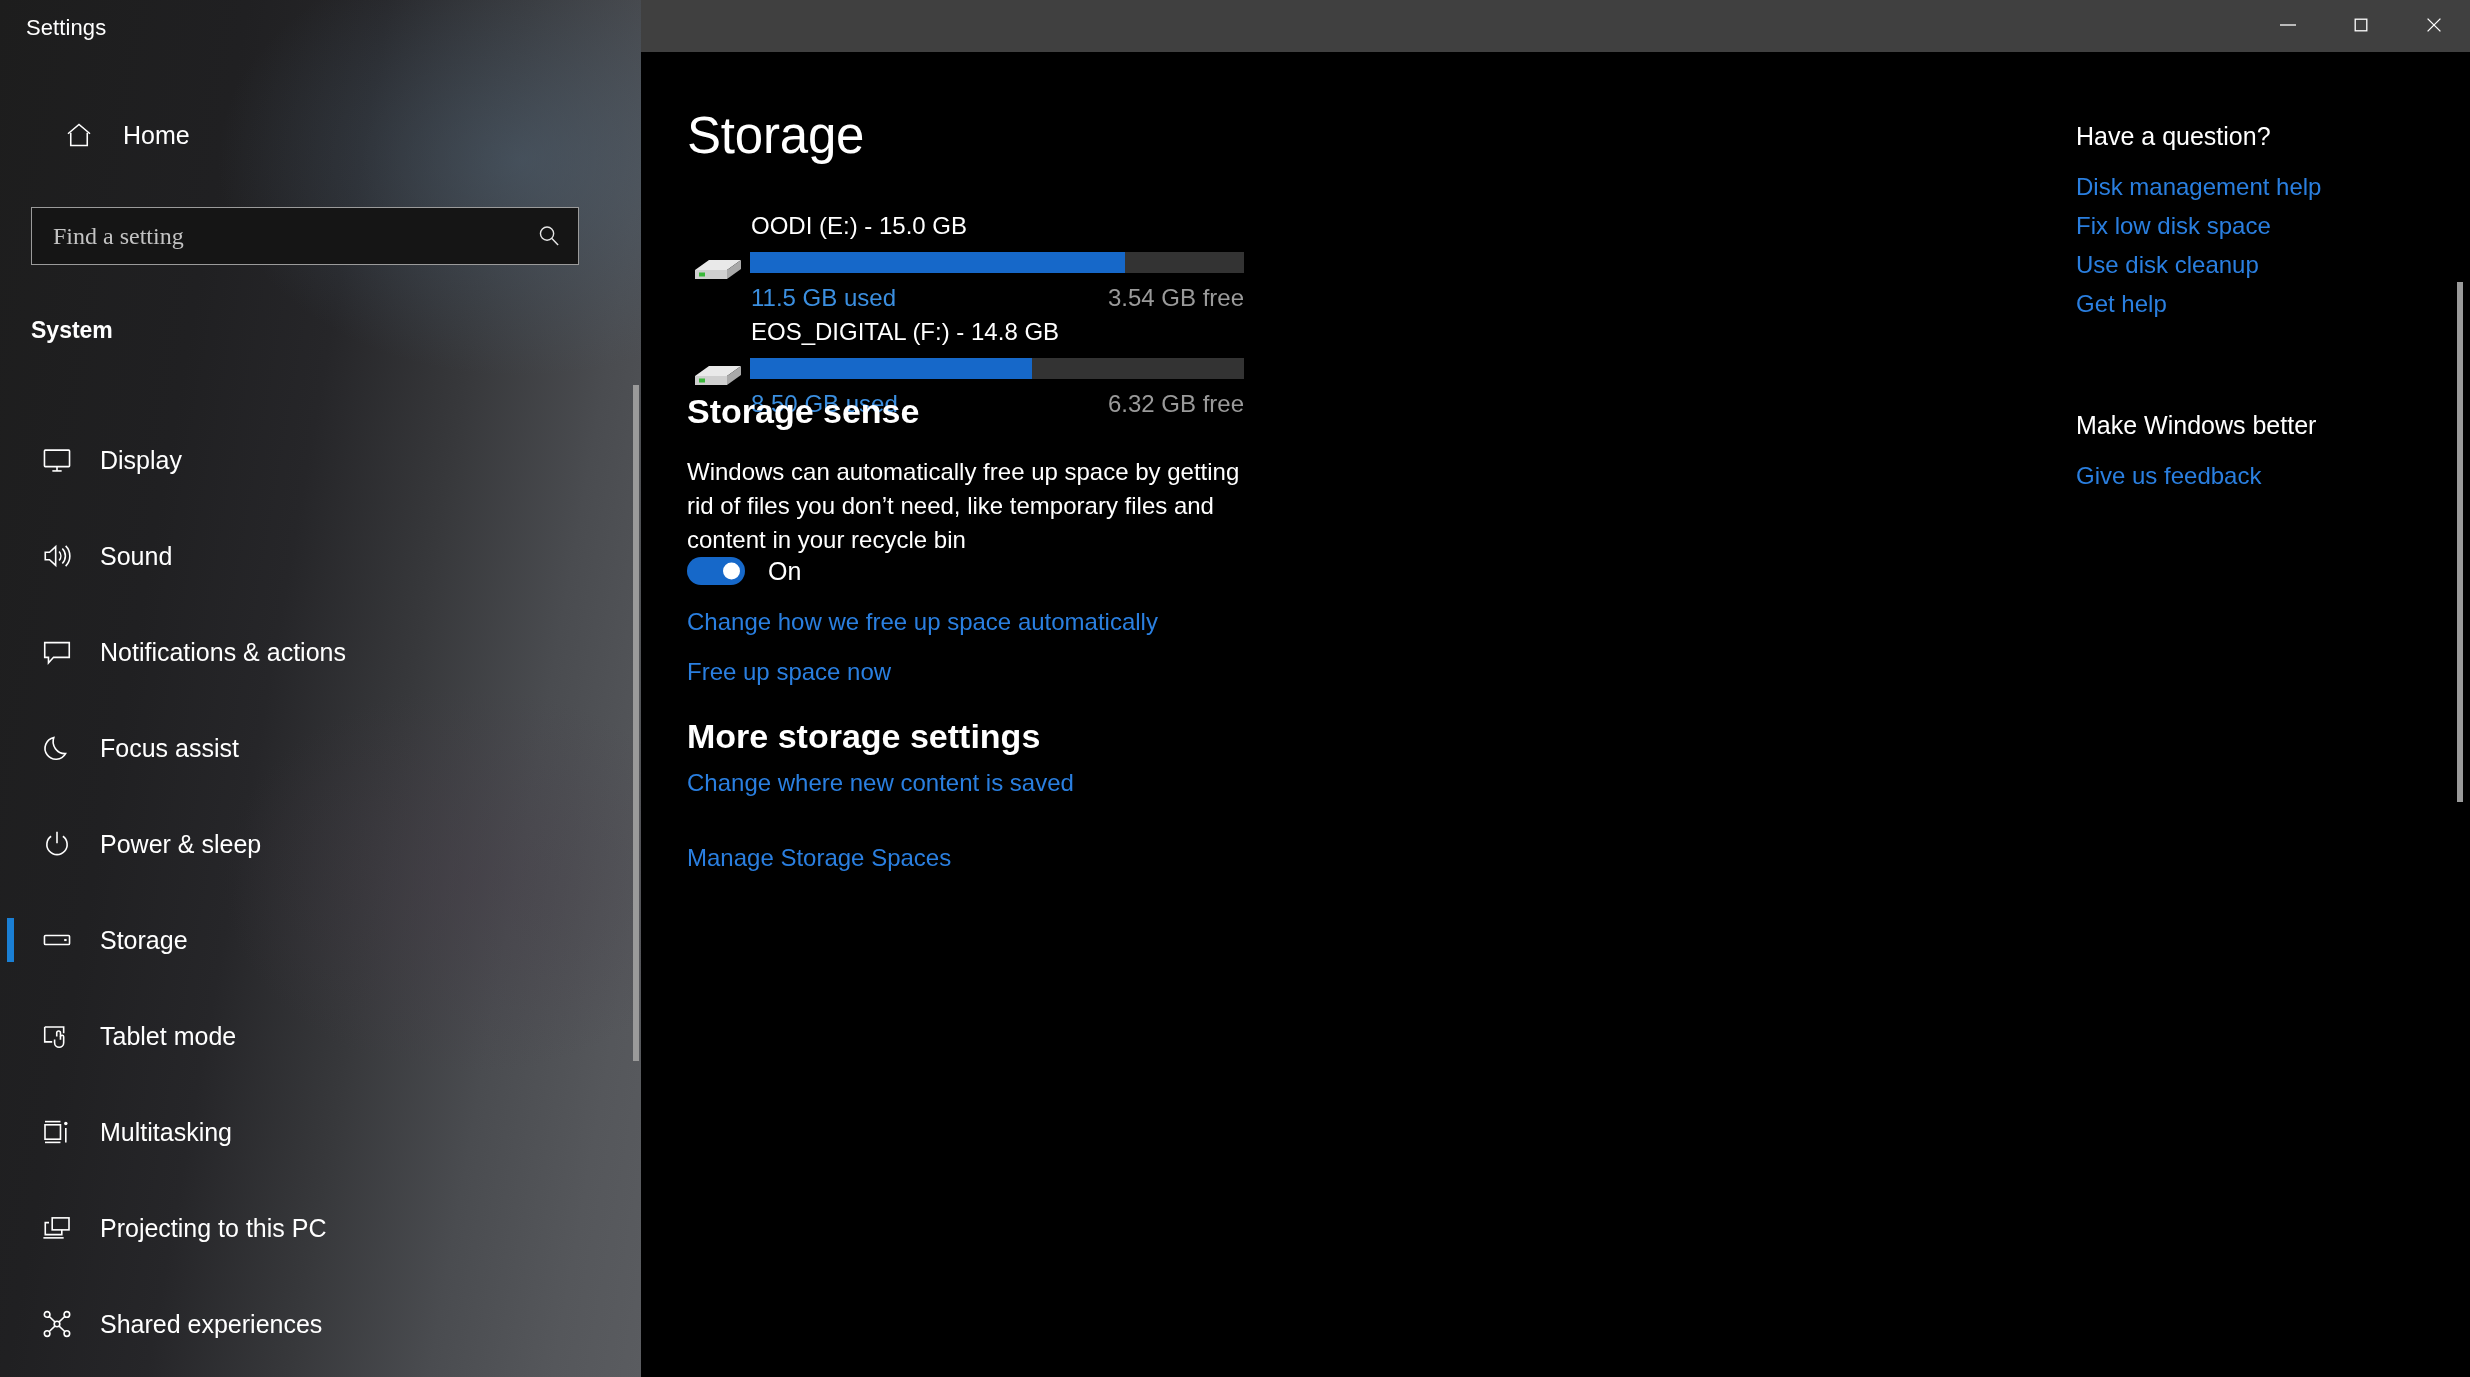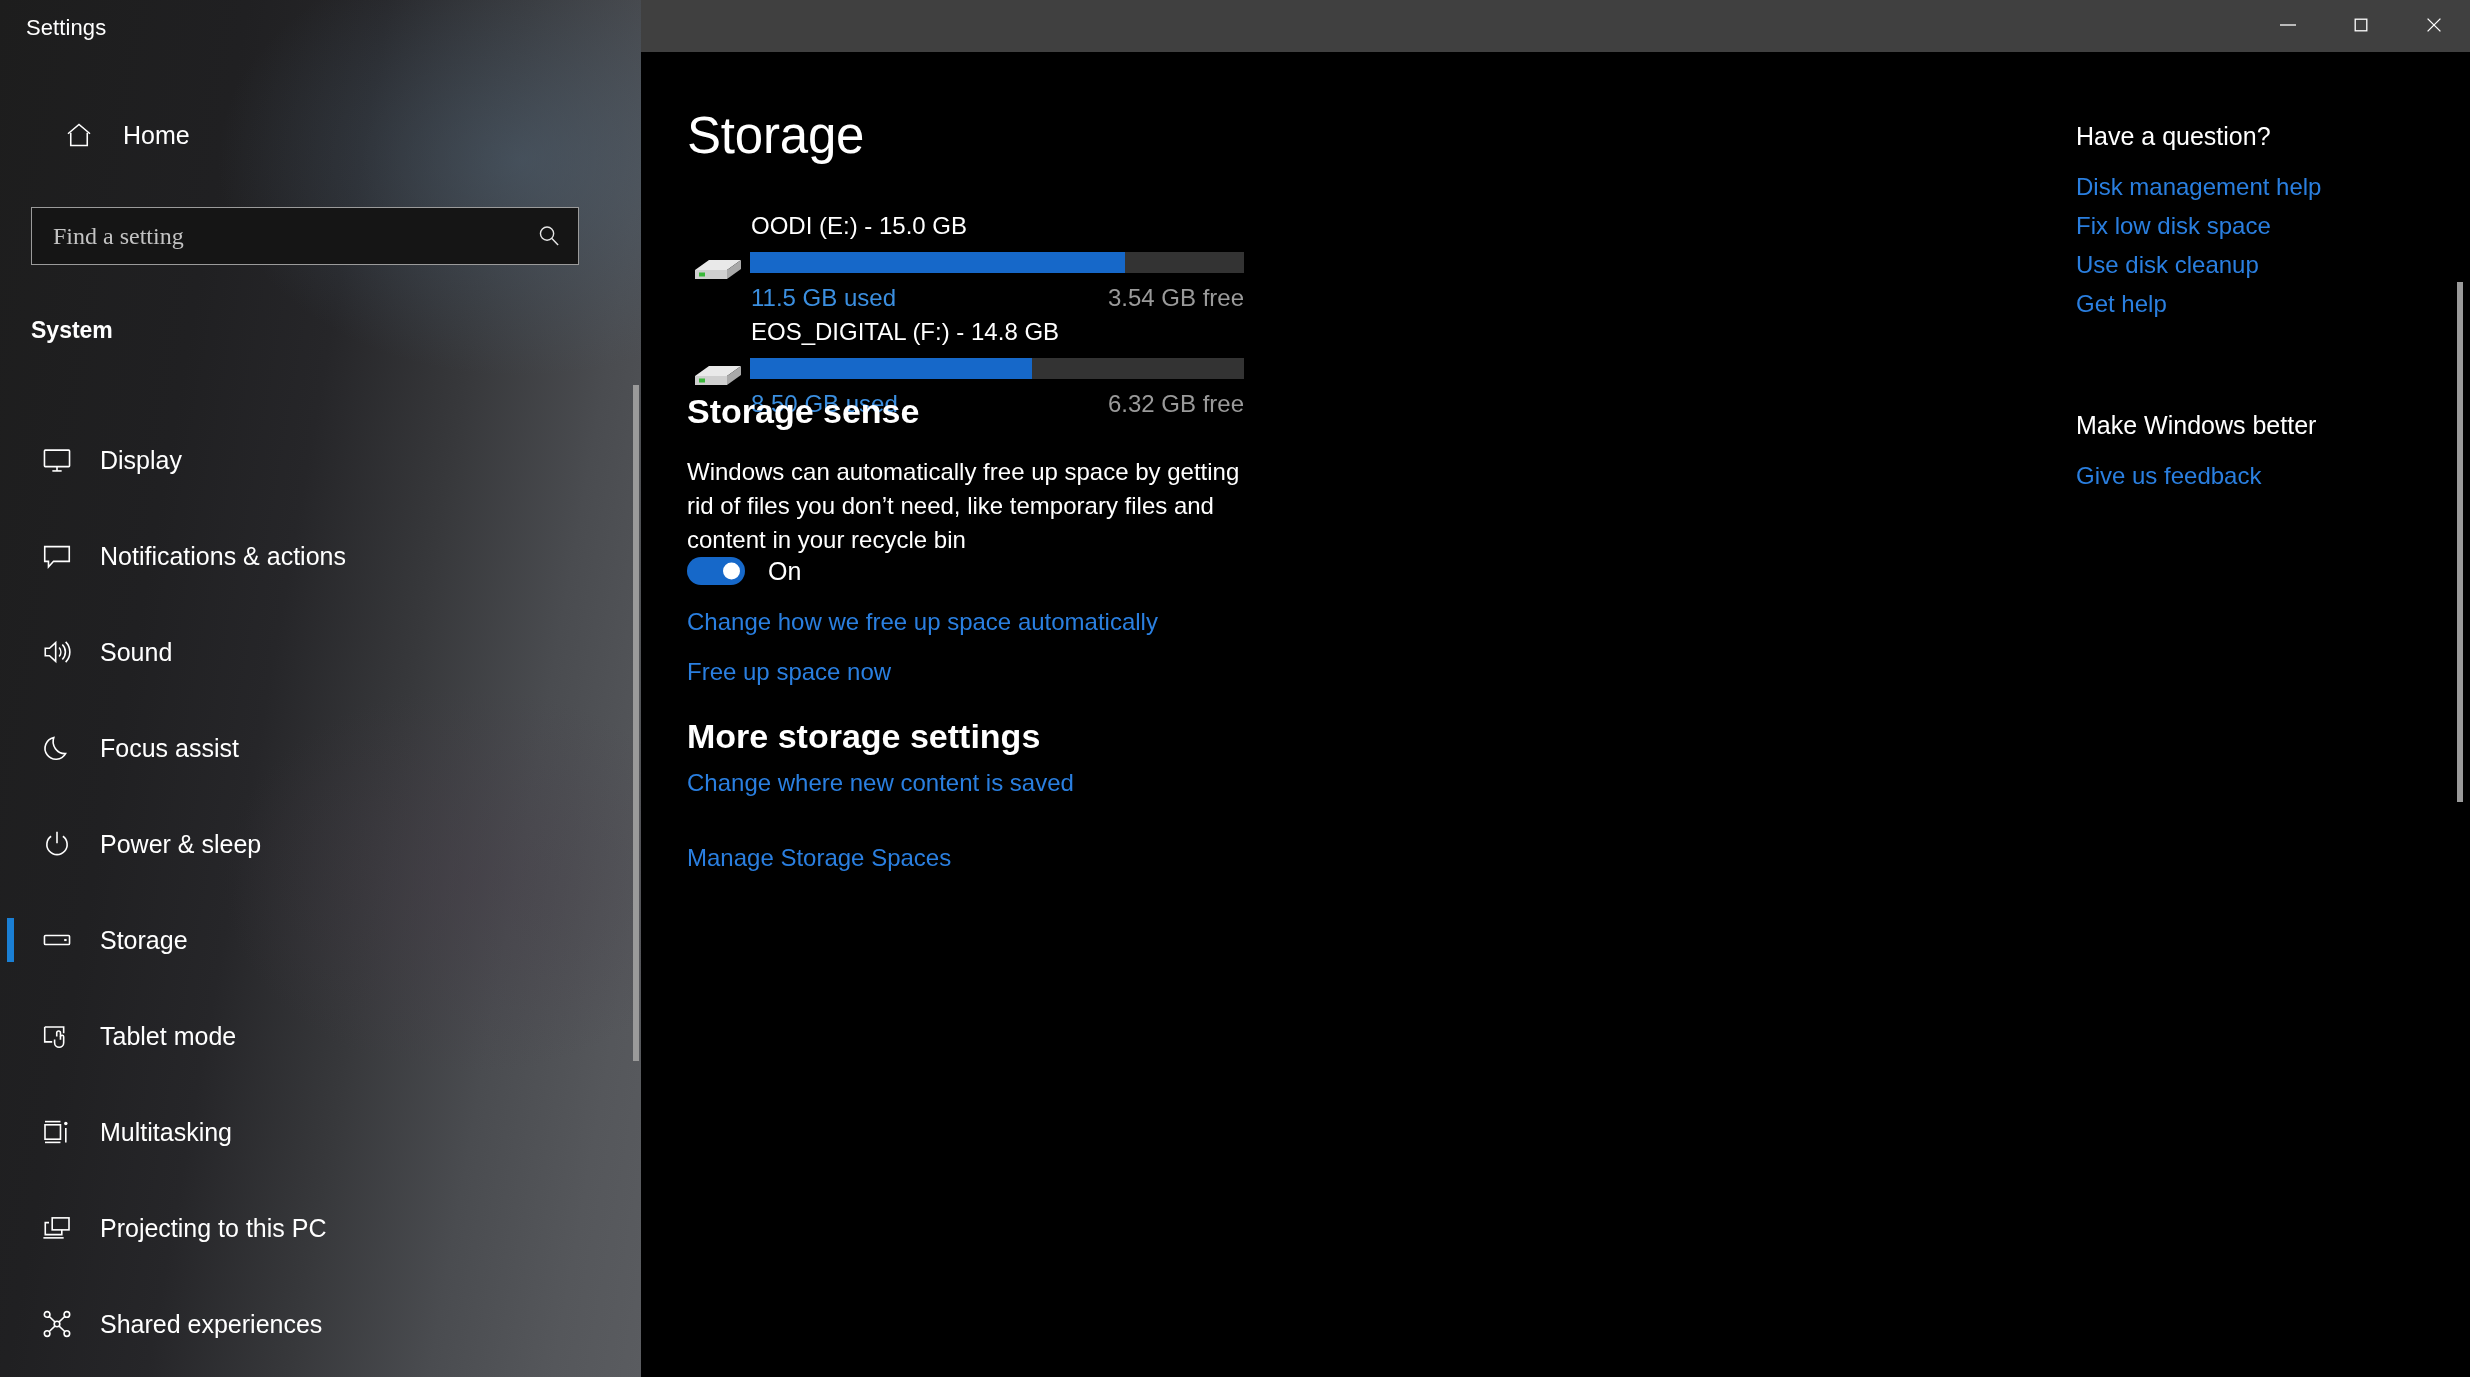--- a/index.html
+++ b/index.html
@@ -220,36 +220,36 @@
             <line x1="8.5" y1="20.2" x2="15.5" y2="20.2"></line>
             <line x1="12" y1="17" x2="12" y2="20.2"></line>
           </svg>
         </span>
         <span class="nav-lbl">Display</span>
       </div>
 
       <div class="nav-item">
         <span class="nav-ico">
           <svg width="32" height="32" viewBox="0 0 24 24" fill="none" stroke="#fff" stroke-width="1.2">
-            <path d="M2.8 5 H21.2 V16 H9.4 L5.6 20.2 V16 H2.8 Z"></path>
-          </svg>
-        </span>
-        <span class="nav-lbl">Notifications &amp; actions</span>
-      </div>
-
-      <div class="nav-item">
-        <span class="nav-ico">
-          <svg width="32" height="32" viewBox="0 0 24 24" fill="none" stroke="#fff" stroke-width="1.2">
             <path d="M3.2 9.2 H6.4 L11 5 V19 L6.4 14.8 H3.2 Z"></path>
             <path d="M13.6 8.6 A5.2 5.2 0 0 1 13.6 15.4"></path>
             <path d="M16 6.4 A8 8 0 0 1 16 17.6"></path>
             <path d="M18.5 4.4 A10.8 10.8 0 0 1 18.5 19.6"></path>
           </svg>
         </span>
         <span class="nav-lbl">Sound</span>
+      </div>
+
+      <div class="nav-item">
+        <span class="nav-ico">
+          <svg width="32" height="32" viewBox="0 0 24 24" fill="none" stroke="#fff" stroke-width="1.2">
+            <path d="M2.8 5 H21.2 V16 H9.4 L5.6 20.2 V16 H2.8 Z"></path>
+          </svg>
+        </span>
+        <span class="nav-lbl">Notifications &amp; actions</span>
       </div>
 
       <div class="nav-item">
         <span class="nav-ico">
           <svg width="32" height="32" viewBox="0 0 24 24" fill="none" stroke="#fff" stroke-width="1.2">
             <path d="M18.4 16.2 A8.2 8.2 0 1 1 9.6 4.2 A9 9 0 0 0 18.4 16.2 Z"></path>
           </svg>
         </span>
         <span class="nav-lbl">Focus assist</span>
       </div>

